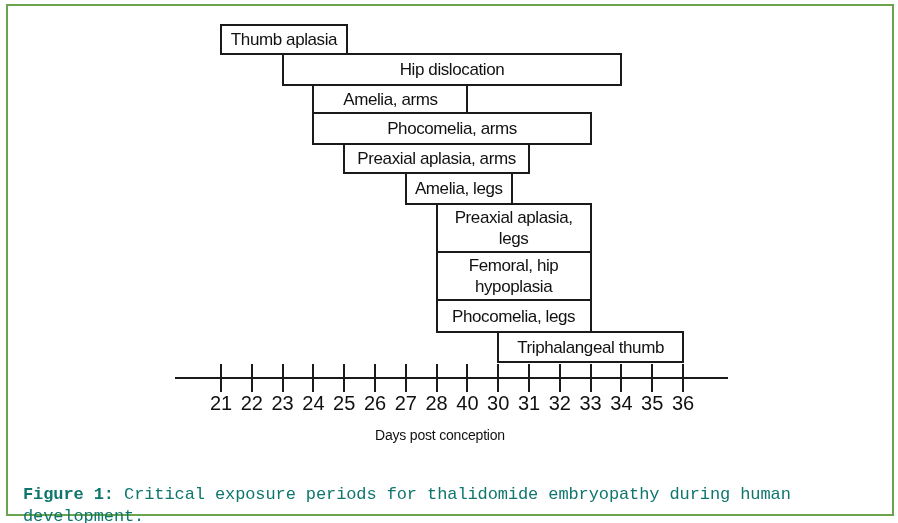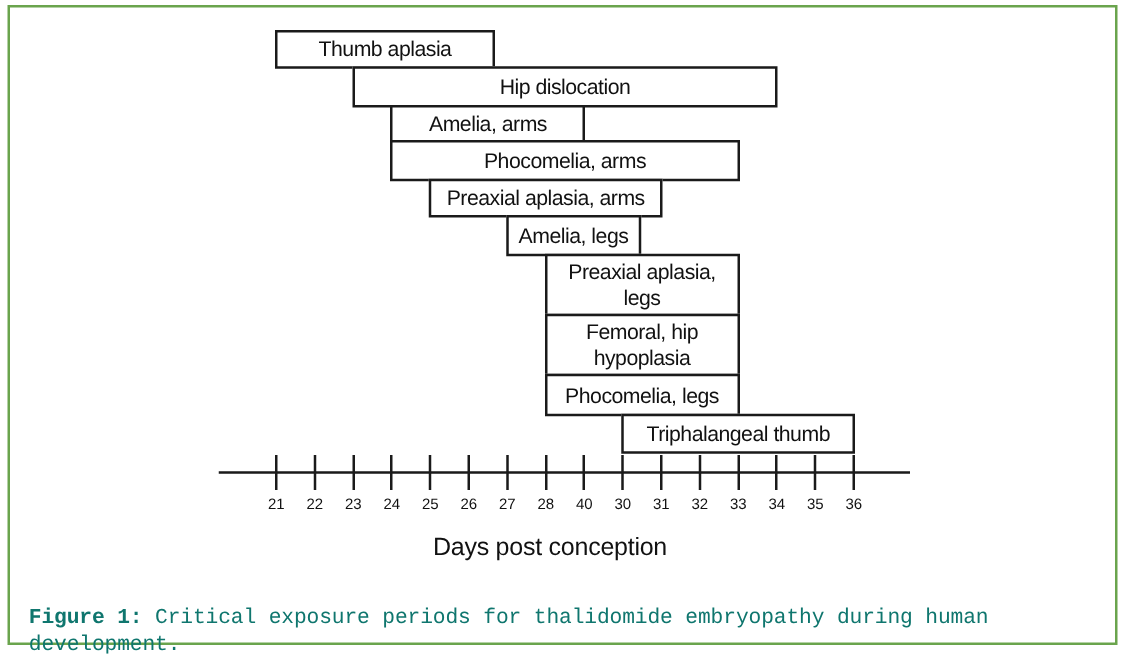--- a/index.html
+++ b/index.html
@@ -17,43 +17,43 @@
     display:flex;align-items:center;justify-content:center;
   }
   .bar-label{
     font-size:17px;line-height:21px;letter-spacing:-0.4px;color:#111;
     text-align:center;white-space:pre-line;
   }
   .axis-line{position:absolute;left:175px;top:377px;width:553px;height:2px;background:#1a1a1a;}
   .tick{position:absolute;top:364px;width:2px;height:28px;background:#1a1a1a;}
   .tick-label{
     position:absolute;top:395px;width:32px;text-align:center;
-    font-size:12px;line-height:17px;color:#111;
+    font-size:20px;line-height:17px;color:#111;
   }
   .axis-title{
     position:absolute;left:0;top:427px;width:880px;text-align:center;
-    font-size:20px;letter-spacing:-0.2px;color:#111;
+    font-size:14px;letter-spacing:-0.2px;color:#111;
   }
   .caption{
     position:absolute;left:23px;top:484px;width:850px;
     font-family:Liberation Mono, monospace;
     font-size:17px;line-height:22px;letter-spacing:-0.1px;color:#0f766e;
   }
   .caption b{font-weight:bold;}
 </style>
 </head>
 <body>
 
 <div id="canvas">
   <div id="frame"></div>
 
   <div id="chart">
     <div class="axis-line"></div>
     <div class="axis-title">Days post conception</div>
-  <div class="bar" style="left: 220px; width: 176px; top: 24px; height: 31px;">
+  <div class="bar" style="left: 220px; width: 128px; top: 24px; height: 31px;">
         <div class="bar-label">Thumb aplasia</div>
       </div>
       <div class="bar" style="left: 281.6px; width: 340.8px; top: 53px; height: 33px;">
         <div class="bar-label">Hip dislocation</div>
       </div>
       <div class="bar" style="left: 312.4px; width: 156px; top: 84px; height: 30px;">
         <div class="bar-label">Amelia, arms</div>
       </div>
       <div class="bar" style="left: 312.4px; width: 279.2px; top: 112px; height: 33px;">
         <div class="bar-label">Phocomelia, arms</div>

